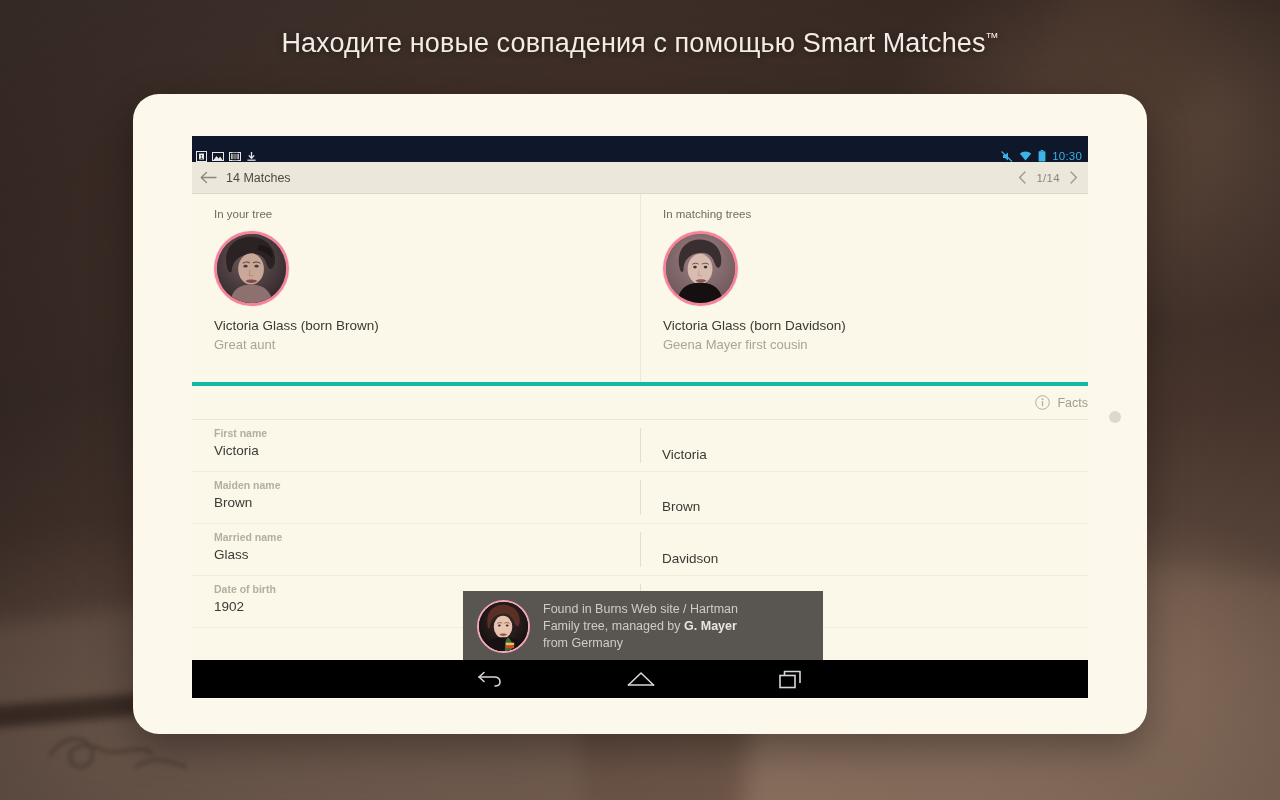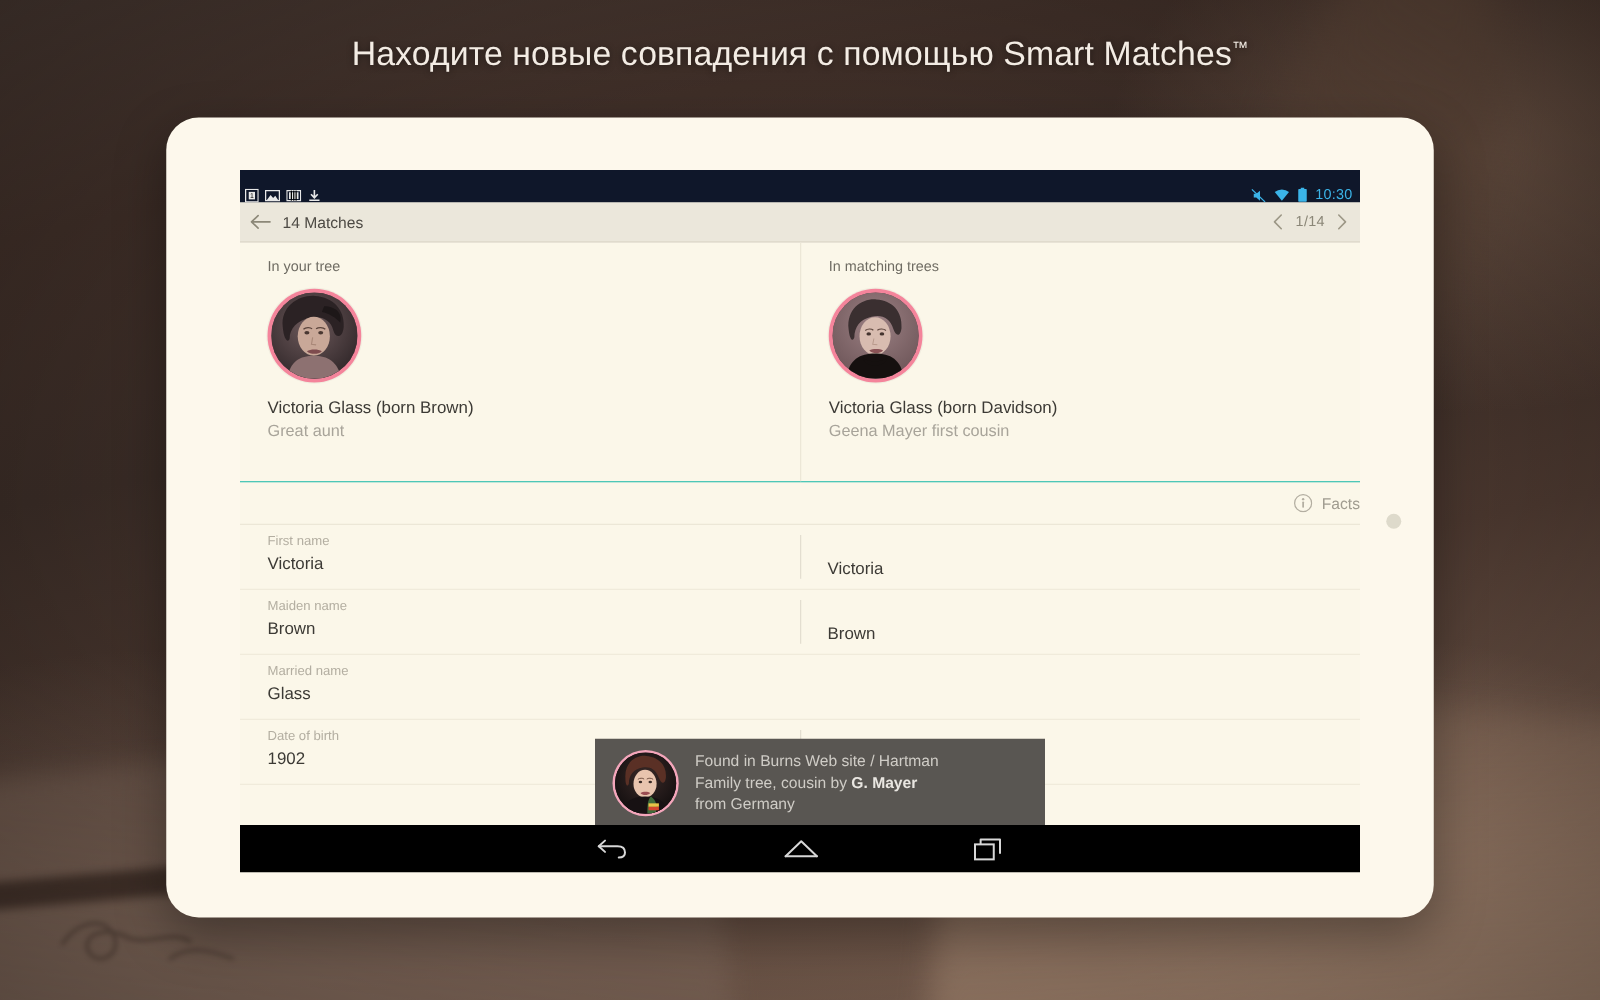--- a/index.html
+++ b/index.html
@@ -89,21 +89,21 @@
     height:32px; background:#ebe7db; display:flex; align-items:center;
     padding:0 10px 0 8px; border-bottom:1px solid #ddd8c9;
   }
   .appbar-title { font-size:12.5px; color:#4d4a44; margin-left:9px; }
   .appbar-spacer { flex:1; }
   .pager { display:flex; align-items:center; gap:9px; }
   .pager-label { font-size:11.5px; color:#8b8778; letter-spacing:.3px; }
   .chev { cursor:pointer; display:block; }
 
   
-  .persons { display:flex; height:192px; border-bottom:1px solid #14b8a6; }
+  .persons { display:flex; height:192px; border-bottom:4px solid #14b8a6; }
   .person {
     width:50%; padding:14px 0 0 22px; position:relative;
   }
   .person.right { border-left:1px solid #ece7d7; padding-left:22px; }
   .person-kicker { font-size:11.5px; color:#6f6c63; }
   .avatar-wrap {
     margin-top:11px; width:75px; height:75px; border-radius:50%;
     padding:3px; background:#f4849b;
     box-shadow:0 0 0 1px rgba(0,0,0,.04);
   }
@@ -126,27 +126,27 @@
   .fact-row {
     height:52px; display:flex; border-bottom:1px solid #f0ebdb;
     position:relative;
   }
   .fact-cell { width:50%; padding:7px 0 0 22px; position:relative; }
   .fact-cell.right { padding-left:22px; }
   .fact-cell.right::before {
     content:""; position:absolute; left:0; top:8px; bottom:8px;
     width:1px; background:#e3ded0;
   }
-  .fact-label { font-size:10.5px; color:#b3aea1; }
+  .fact-label { font-size:10.5px; color:#b3aea1;font-weight:bold; }
   .fact-value { margin-top:4px; font-size:13.5px; color:#3c3a35; }
   .fact-value.empty { color:#b3aea1; letter-spacing:1px; }
 
   
   .toast {
-    position:absolute; left:284px; top:455px; width:360px; height:70px;
+    position:absolute; left:271px; top:455px; width:360px; height:70px;
     background:#595652; display:flex; align-items:center; gap:13px;
     padding:0 14px;
   }
   .toast-avatar {
     width:53px; height:53px; border-radius:50%; padding:2px;
     background:#f4a6bb; flex:0 0 auto;
   }
   .toast-avatar .inner {
     width:100%; height:100%; border-radius:50%; overflow:hidden; background:#1b1618;
   }
@@ -332,20 +332,23 @@
     <div class="fact-cell right">
       <div class="fact-value" style="margin-top:20px">Brown</div>
     </div>
   </div>
 
   <div class="fact-row">
     <div class="fact-cell">
       <div class="fact-label">Married name</div>
       <div class="fact-value">Glass</div>
     </div>
+    <div class="fact-cell right">
+      <div class="fact-value" style="margin-top:20px">Davidson</div>
+    </div>
   </div>
 
   <div class="fact-row">
     <div class="fact-cell">
       <div class="fact-label">Date of birth</div>
       <div class="fact-value">1902</div>
     </div>
     <div class="fact-cell right">
       <div class="fact-value" style="margin-top:20px;padding-left:6px">1901</div>
     </div>
@@ -372,21 +375,21 @@
           <path d="M22,35 C24.2,33.7 28.5,33.7 30.5,35 C28.3,37.4 24,37.4 22,35 Z" fill="#9a4c52"></path>
           <path d="M6,53 C8,42 15,38 26,38 C37,38 44,42 46,53 Z" fill="#171113"></path>
           <path d="M31,38 C36,41 37,47 35,53 L28,53 C28,47 28,41 31,38 Z" fill="#3f6b3a"></path>
           <rect x="29" y="44" width="9" height="3" fill="#e8c447"></rect>
           <rect x="29" y="47" width="9" height="3" fill="#d4462e"></rect>
         </svg>
       </div>
     </div>
     <div class="toast-text">
       <div>Found in Burns Web site / Hartman</div>
-      <div><span>Family tree, cousin by </span><b>G. Mayer</b></div>
+      <div><span>Family tree, managed by </span><b>G. Mayer</b></div>
       <div>from Germany</div>
     </div>
   </div>
 
   <div class="navbar">
     <svg class="navbtn" width="26" height="20" viewBox="0 0 26 20">
       <path d="M2,8 L17,8 C22,8 23,11 23,13 C23,15.5 21,17 18,17" stroke="#d7d7d7" stroke-width="1.6" fill="none" stroke-linecap="round"></path>
       <path d="M7,3.5 L2,8 L7,12.5" stroke="#d7d7d7" stroke-width="1.6" fill="none" stroke-linecap="round" stroke-linejoin="round"></path>
     </svg>
     <svg class="navbtn" width="28" height="18" viewBox="0 0 28 18">

